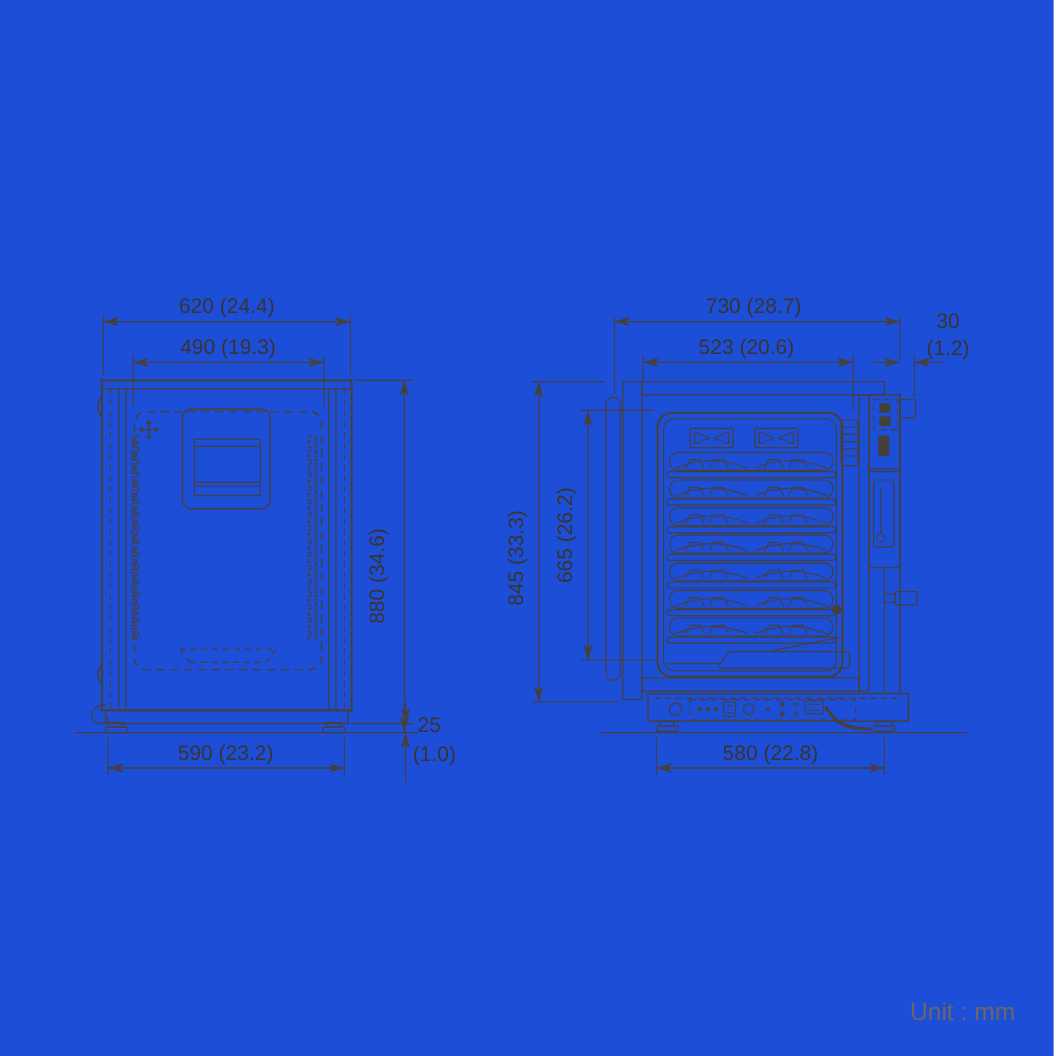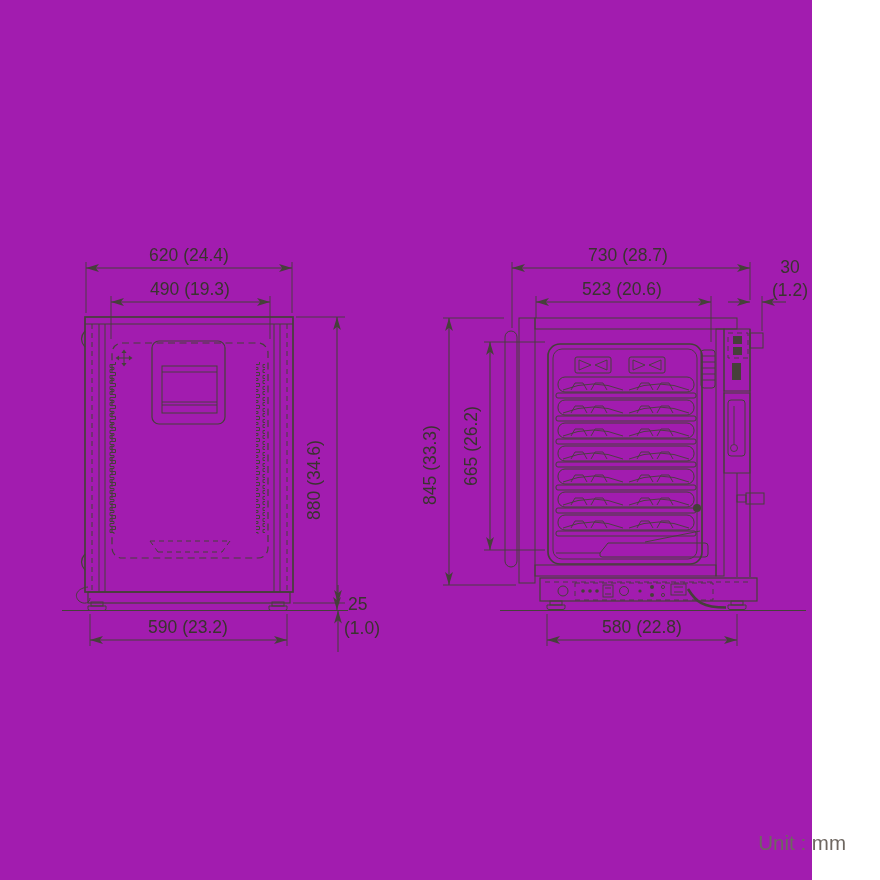--- a/index.html
+++ b/index.html
@@ -1,16 +1,16 @@
 <!DOCTYPE html>
 <html><head>
 <meta charset="utf-8">
 <style>
   html,body{margin:0;padding:0;background:#ffffff;}
-  #stage{position:relative;width:812px;height:880px;background:#a21caf;font-family:"Liberation Sans",sans-serif;}
+  #stage{position:relative;width:878px;height:880px;background:#1d4ed8;font-family:"Liberation Sans",sans-serif;}
   svg{display:block;}
   
   .ln{stroke:#46403a;fill:none;stroke-linecap:butt;stroke-linejoin:miter;}
   .s16{stroke-width:1.7;}
   .s12{stroke-width:1.2;}
   .s10{stroke-width:1;}
   .s08{stroke-width:0.9;}
   .dash1{stroke-dasharray:7 4.5;}
   .dash2{stroke-dasharray:5 4;}
   .dim{stroke:#46403a;stroke-width:1.05;fill:none;}

